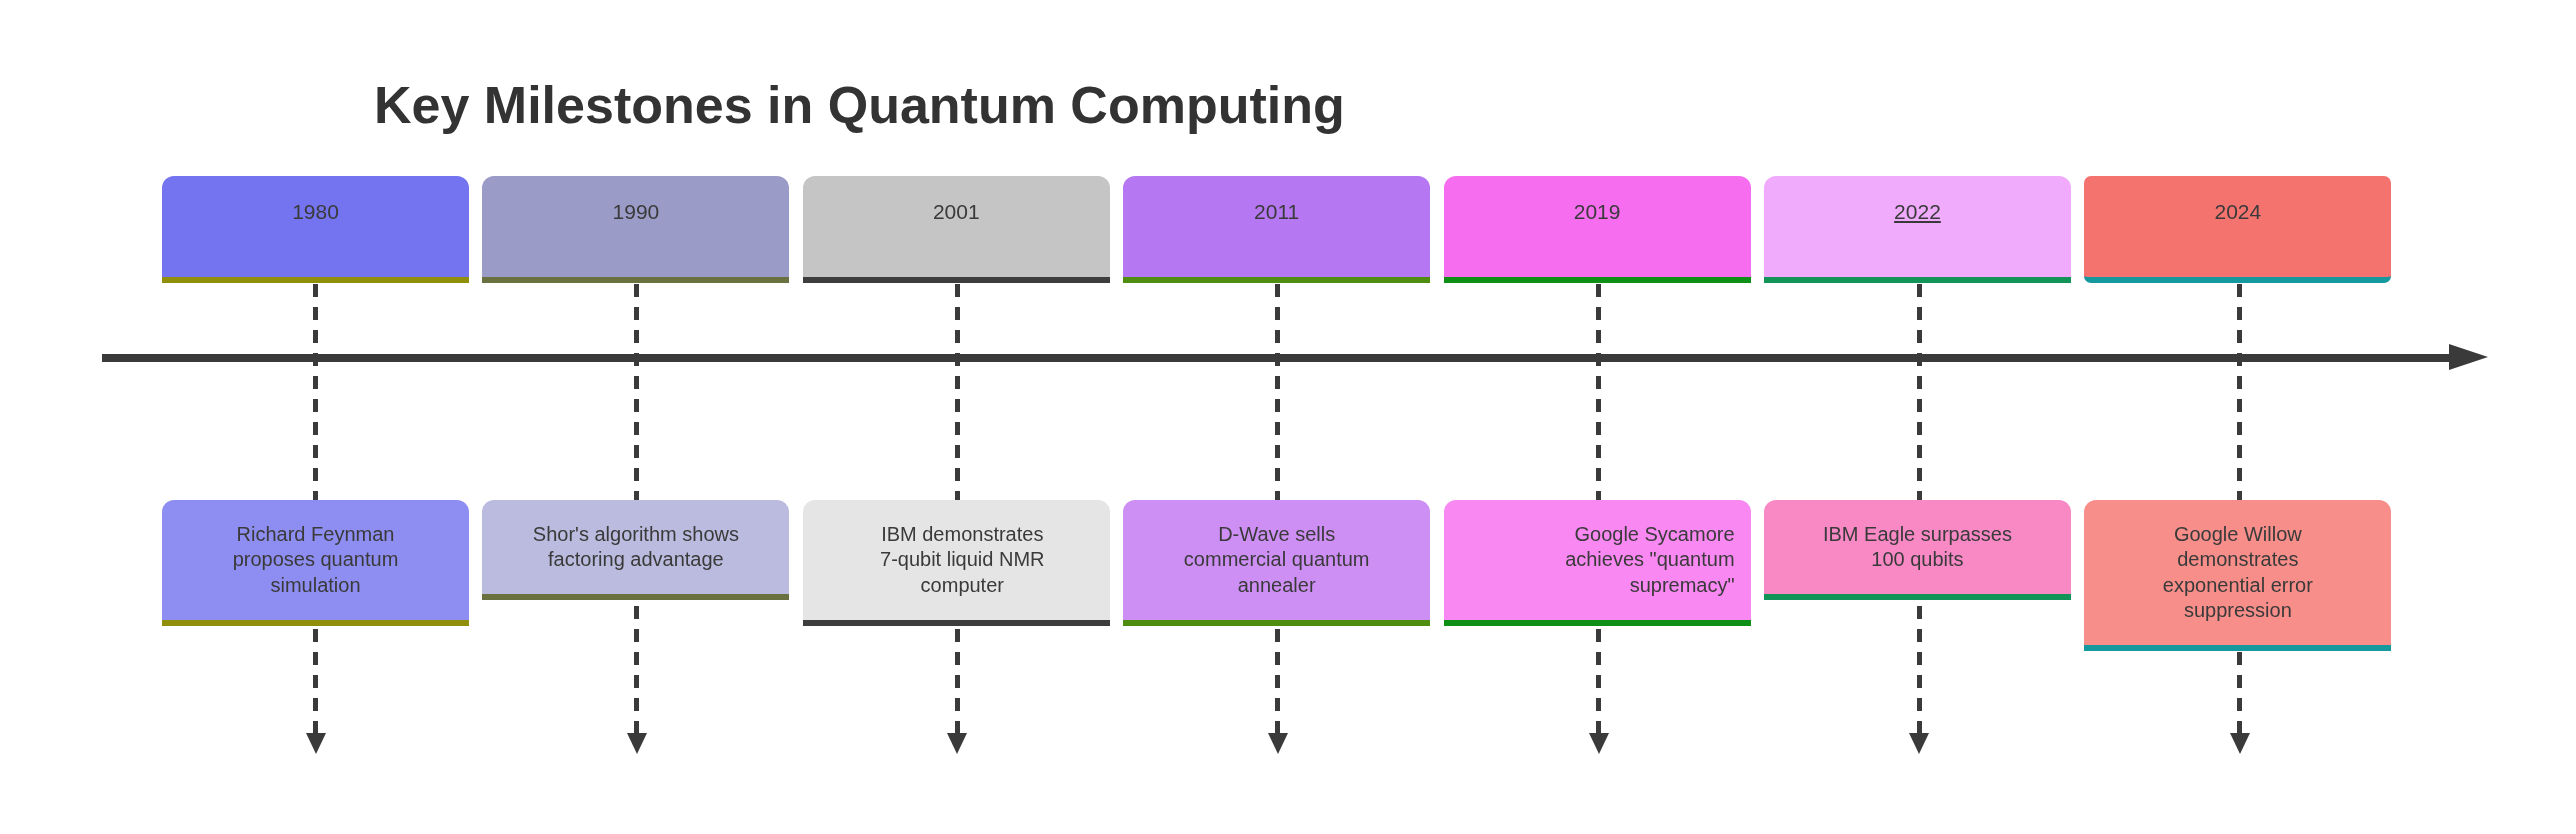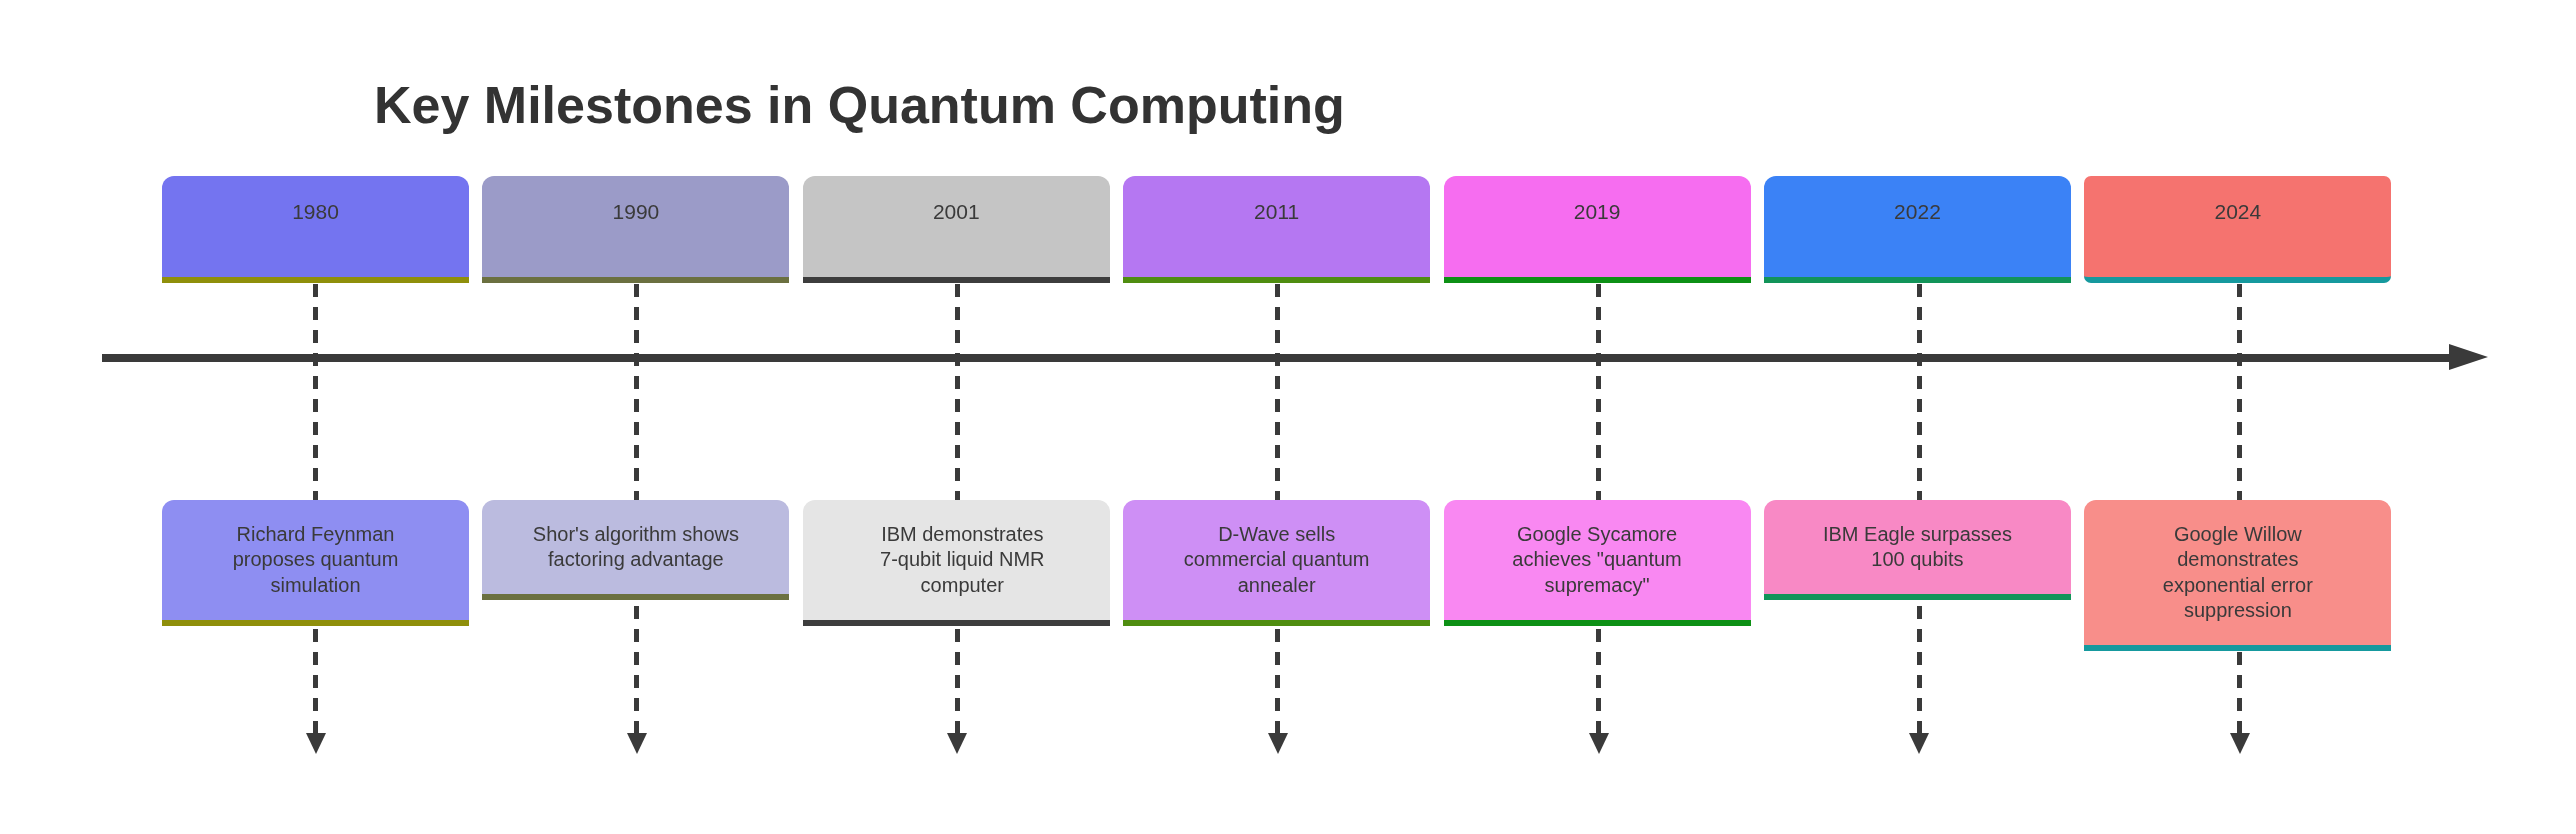--- a/index.html
+++ b/index.html
@@ -111,36 +111,36 @@
 
   <div class="axis-shaft"></div>
   <div class="axis-arrowhead"></div>
 
   <div class="years-row" id="years-row">
       <div class="year-box" style="background: rgb(116, 116, 240); border-bottom-color: rgb(143, 143, 11);">1980</div>
       <div class="year-box" style="background: rgb(155, 155, 200); border-bottom-color: rgb(107, 112, 64);">1990</div>
       <div class="year-box" style="background: rgb(197, 197, 197); border-bottom-color: rgb(61, 61, 61);">2001</div>
       <div class="year-box" style="background: rgb(181, 119, 242); border-bottom-color: rgb(79, 141, 16);">2011</div>
       <div class="year-box" style="background: rgb(246, 109, 240); border-bottom-color: rgb(13, 144, 21);">2019</div>
-      <div class="year-box" style="background: #3b82f6; border-bottom-color: rgb(18, 148, 89);">2022</div>
+      <div class="year-box" style="background: #f0abfc; border-bottom-color: rgb(18, 148, 89); text-decoration: underline;">2022</div>
       <div class="year-box" style="background: rgb(245, 115, 111); border-bottom-color: rgb(22, 153, 158); border-radius: 7px;">2024</div>
     </div>
   <div class="desc-row" id="desc-row">
       <div class="desc-box" style="background: rgb(142, 142, 242); border-bottom-color: rgb(143, 143, 11);">Richard Feynman
 proposes quantum
 simulation</div>
       <div class="desc-box" style="background: rgb(187, 187, 223); border-bottom-color: rgb(107, 112, 64);">Shor's algorithm shows
 factoring advantage</div>
       <div class="desc-box" style="background: rgb(229, 229, 229); border-bottom-color: rgb(61, 61, 61); padding-left: 28px;">IBM demonstrates
 7-qubit liquid NMR
 computer</div>
       <div class="desc-box" style="background: rgb(206, 143, 245); border-bottom-color: rgb(79, 141, 16);">D-Wave sells
 commercial quantum
 annealer</div>
-      <div class="desc-box" style="background: rgb(249, 136, 242); border-bottom-color: rgb(13, 144, 21);">Google Sycamore
+      <div class="desc-box" style="background: rgb(249, 136, 242); border-bottom-color: rgb(13, 144, 21); text-align: right;">Google Sycamore
 achieves "quantum
 supremacy"</div>
       <div class="desc-box" style="background: rgb(248, 137, 197); border-bottom-color: rgb(18, 148, 89);">IBM Eagle surpasses
 100 qubits</div>
       <div class="desc-box" style="background: rgb(248, 142, 138); border-bottom-color: rgb(22, 153, 158);">Google Willow
 demonstrates
 exponential error
 suppression</div>
     </div>
   <div id="dashes-layer">

